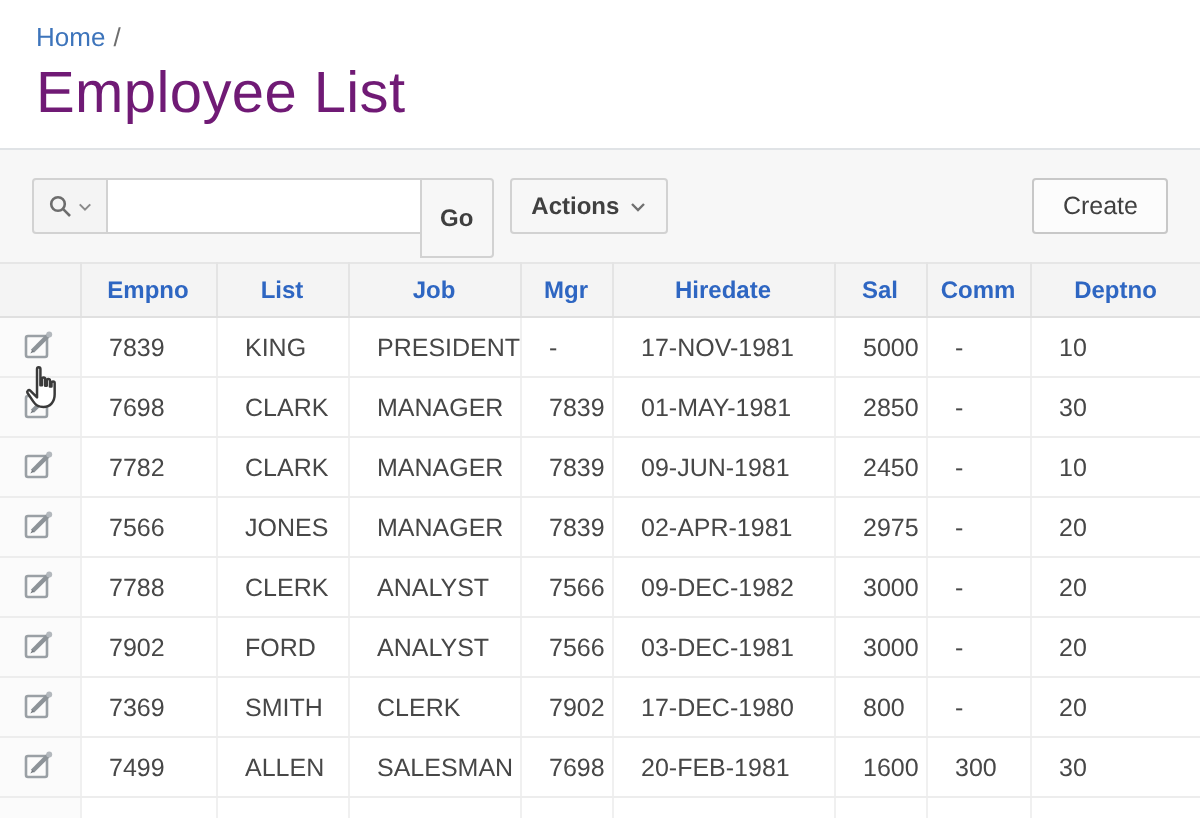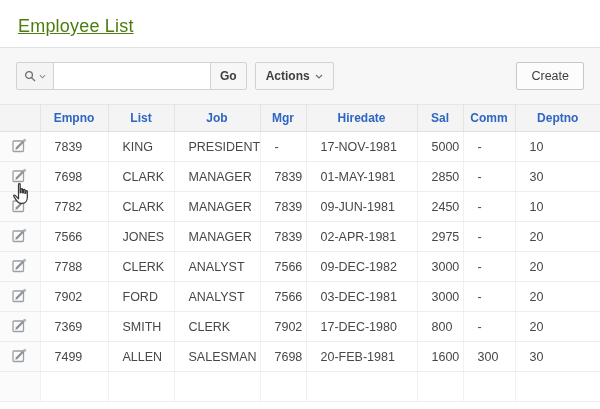--- a/index.html
+++ b/index.html
@@ -3,33 +3,33 @@
 <meta charset="utf-8">
 <style>
   * { margin:0; padding:0; box-sizing:border-box; }
   html,body { width:600px; height:409px; overflow:hidden; background:#ffffff;
               font-family:"Liberation Sans", sans-serif; }
   
   .page-head { padding:11px 18px 10px 18px; background:#ffffff; }
   .breadcrumb { font-size:13px; }
   .breadcrumb .home { color:#3d74bb; cursor:pointer; }
   .breadcrumb .sep { color:#6e6e6e; margin-left:4px; }
-  .page-title { margin-top:5px; font-size:18px; font-weight:300; color:#4d7c0f;
-                letter-spacing:0.2px;text-decoration:underline; }
+  .page-title { margin-top:5px; font-size:29px; font-weight:300; color:#701a75;
+                letter-spacing:0.2px; }
   
   .content { background:#f7f7f7; border-top:1px solid #e0e3e6; }
   .toolbar { display:flex; align-items:center; padding:14px 16px; }
   .toolbar-left { display:flex; align-items:center; flex:1; }
   .search-group { display:flex; align-items:stretch; height:28px; }
   .search-dd-btn { width:38px; background:#f4f4f4; border:1px solid #d2d2d2;
                    border-radius:2px 0 0 2px; display:flex; align-items:center;
                    justify-content:center; gap:2px; cursor:pointer; }
   .search-input { width:158px; height:28px; border:1px solid #d2d2d2; margin-left:-1px;
                   background:#ffffff; padding:0 8px; font-size:12px; color:#404040; outline:none; }
-  .go-btn { height:28px; margin-left:-1px; padding:0 9px; background:#f7f7f7;
+  .go-btn { height:40px; margin-left:-1px; padding:0 9px; background:#f7f7f7;
             border:1px solid #d2d2d2; border-radius:0 2px 2px 0; font-size:12px;
             font-weight:bold; color:#3f3f3f; cursor:pointer; }
   .actions-btn { height:28px; margin-left:8px; padding:0 10px; background:#f7f7f7;
                  border:1px solid #d2d2d2; border-radius:2px; font-size:12px;
                  color:#404040; cursor:pointer; display:flex; align-items:center; gap:5px;font-weight:bold; }
   .create-btn { height:28px; padding:0 14px; background:#fcfcfc; border:1px solid #c8c8c8;
                 border-radius:2px; font-size:12.5px; color:#404040; cursor:pointer; }
   
   table { width:600px; border-collapse:collapse; table-layout:fixed; background:#ffffff; }
   thead th { background:#f4f4f4; color:#2e66c2; font-size:12px; font-weight:bold;
@@ -41,20 +41,23 @@
              background:#ffffff; white-space:nowrap; overflow:hidden; }
   tbody td:last-child { border-right:none; }
   tbody td.edit-cell { padding:0; text-align:center; background:#fbfbfb; cursor:pointer; }
   
   .cursor-overlay { position:absolute; left:10px; top:182px; pointer-events:none; }
 </style>
 </head>
 <body>
 
 <div class="page-head">
+  <div class="breadcrumb">
+    <span class="home">Home</span><span class="sep">/</span>
+  </div>
   <div class="page-title">Employee List</div>
 </div>
 
 <div class="content">
   <div class="toolbar">
     <div class="toolbar-left">
       <div class="search-group">
         <div class="search-dd-btn">
           <span style="display:flex">
             <svg width="13" height="13" viewBox="0 0 13 13">

